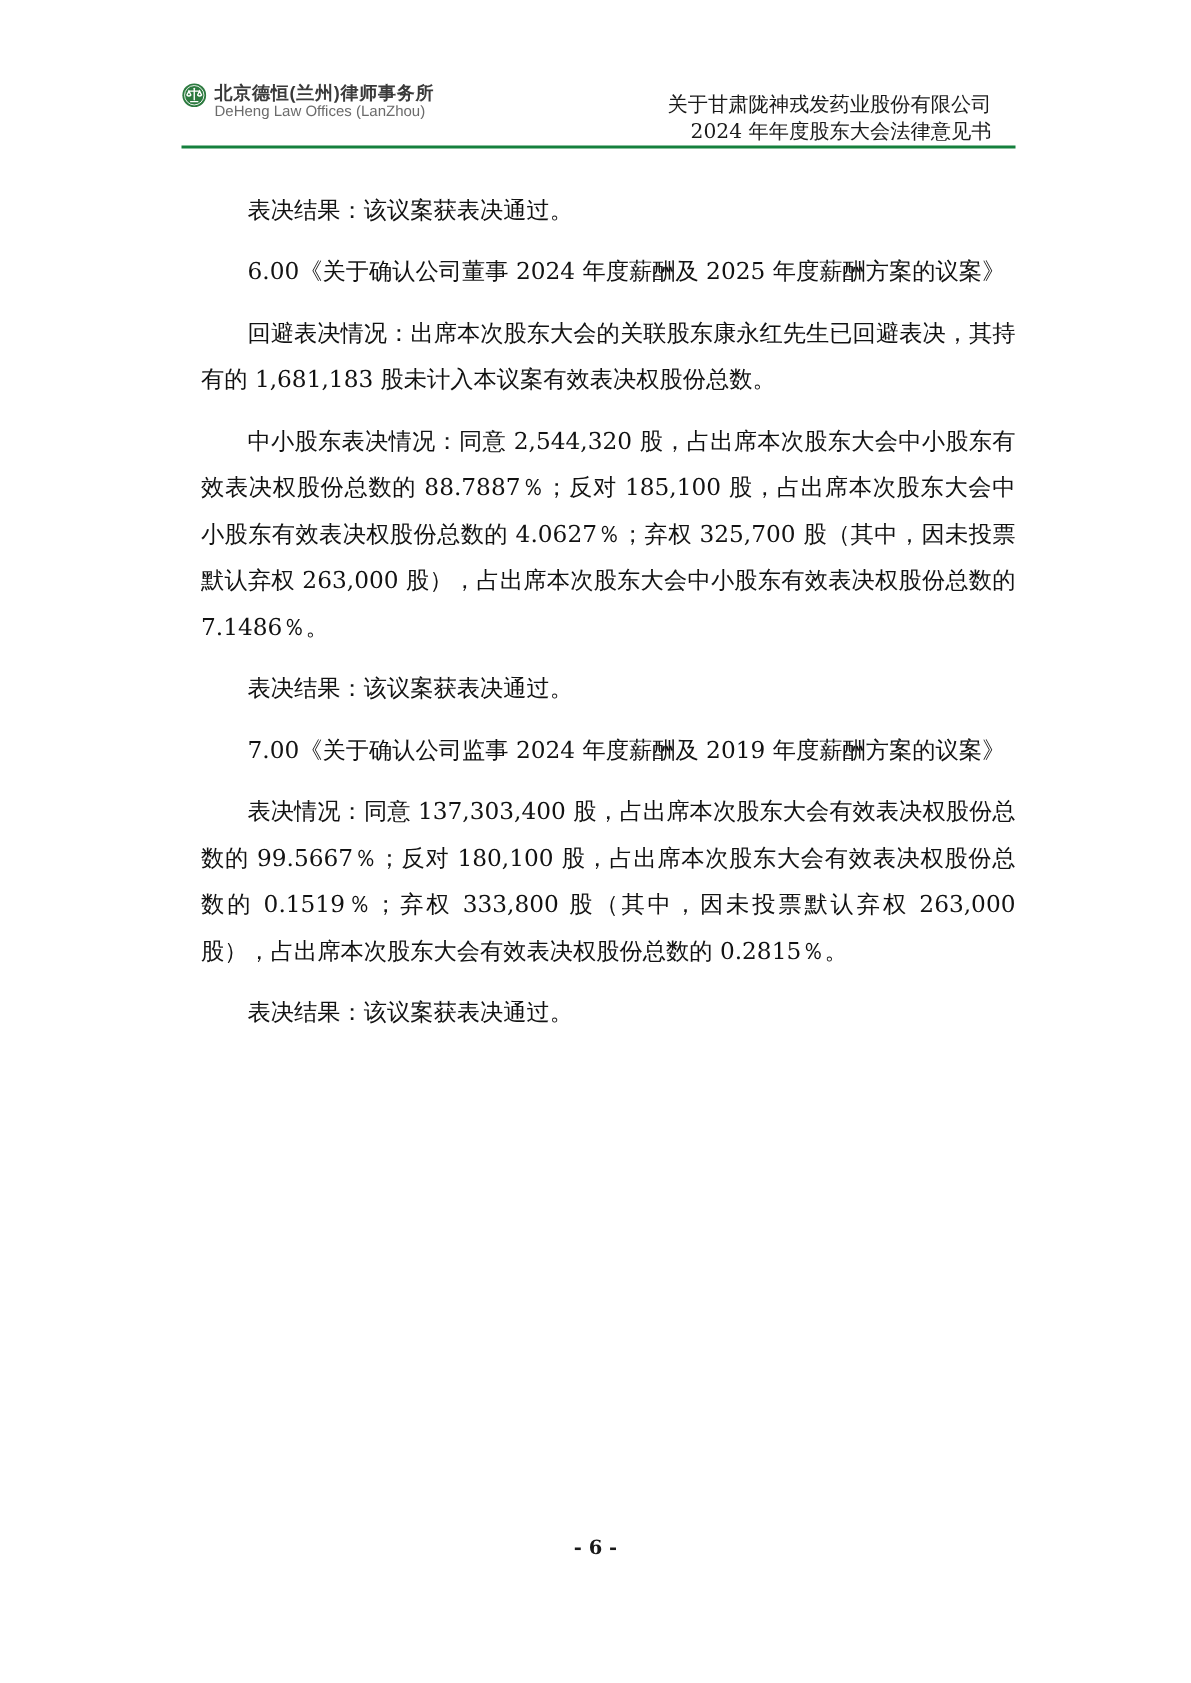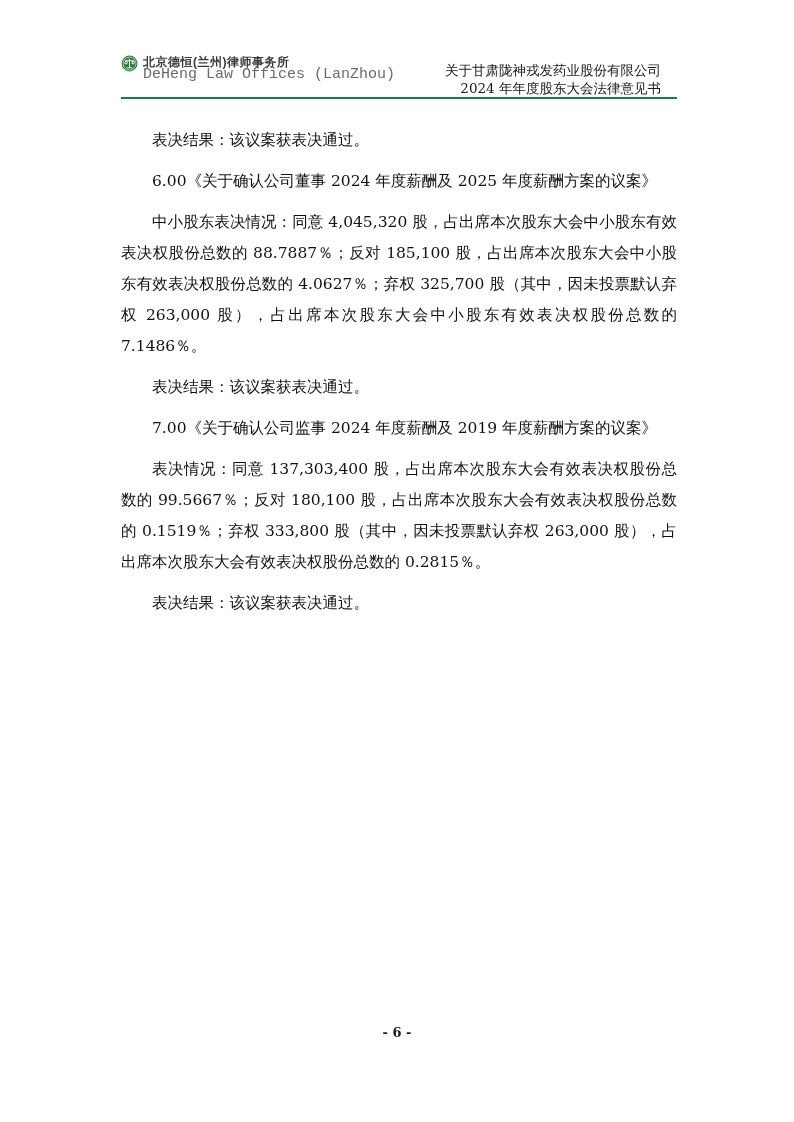--- a/index.html
+++ b/index.html
@@ -44,22 +44,22 @@
   .firm-zh {
     font-family: "Liberation Sans", sans-serif;
     font-weight: bold;
     font-size: 12px;
     line-height: 14px;
     color: #3a3a3a;
     letter-spacing: 0.5px;
     white-space: nowrap;
   }
   .firm-en {
-    font-family: Liberation Mono, monospace;
-    font-size: 15px;
+    font-family: Liberation Sans, sans-serif;
+    font-size: 10px;
     line-height: 12px;
     color: #6b6b6b;
     white-space: nowrap;
   }
   .doc-title {
     position: absolute;
     right: 16px;
     top: 61px;
     text-align: right;
     font-size: 13.5px;
@@ -76,21 +76,21 @@
     padding-top: 16px;
   }
   .doc-body p {
     margin: 10px 0 0 0;
     font-size: 15.5px;
     line-height: 31px;
     text-align: justify;
     color: #121212;
   }
   .doc-body p.first { margin-top: 0; }
-  .doc-body p.ind { text-indent: 2em; }
+  .doc-body p.ind { text-indent: 2em; margin-left: 13px; }
   
   .footer {
     position: absolute;
     left: 0;
     right: 0;
     top: 1025px;
     text-align: center;
     font-size: 13px;
     font-weight: bold;
     line-height: 16px;
@@ -124,21 +124,22 @@
     </div>
     <div class="doc-title">
       <div>关于甘肃陇神戎发药业股份有限公司</div>
       <div>2024 年年度股东大会法律意见书</div>
     </div>
   </div>
 
   <div class="doc-body">
     <p class="ind">表决结果：该议案获表决通过。</p>
     <p class="ind">6.00《关于确认公司董事 2024 年度薪酬及 2025 年度薪酬方案的议案》</p>
-    <p class="ind">中小股东表决情况：同意 4,045,320 股，占出席本次股东大会中小股东有效表决权股份总数的 88.7887％；反对 185,100 股，占出席本次股东大会中小股东有效表决权股份总数的 4.0627％；弃权 325,700 股（其中，因未投票默认弃权 263,000 股），占出席本次股东大会中小股东有效表决权股份总数的 7.1486％。</p>
+    <p class="ind">回避表决情况：出席本次股东大会的关联股东康永红先生已回避表决，其持有的 1,681,183 股未计入本议案有效表决权股份总数。</p>
+    <p class="ind">中小股东表决情况：同意 2,544,320 股，占出席本次股东大会中小股东有效表决权股份总数的 88.7887％；反对 185,100 股，占出席本次股东大会中小股东有效表决权股份总数的 4.0627％；弃权 325,700 股（其中，因未投票默认弃权 263,000 股），占出席本次股东大会中小股东有效表决权股份总数的 7.1486％。</p>
     <p class="ind">表决结果：该议案获表决通过。</p>
     <p class="ind">7.00《关于确认公司监事 2024 年度薪酬及 2019 年度薪酬方案的议案》</p>
     <p class="ind">表决情况：同意 137,303,400 股，占出席本次股东大会有效表决权股份总数的 99.5667％；反对 180,100 股，占出席本次股东大会有效表决权股份总数的 0.1519％；弃权 333,800 股（其中，因未投票默认弃权 263,000 股），占出席本次股东大会有效表决权股份总数的 0.2815％。</p>
     <p class="ind">表决结果：该议案获表决通过。</p>
   </div>
 
   <div class="footer">- 6 -</div>
 
 </div>
 

